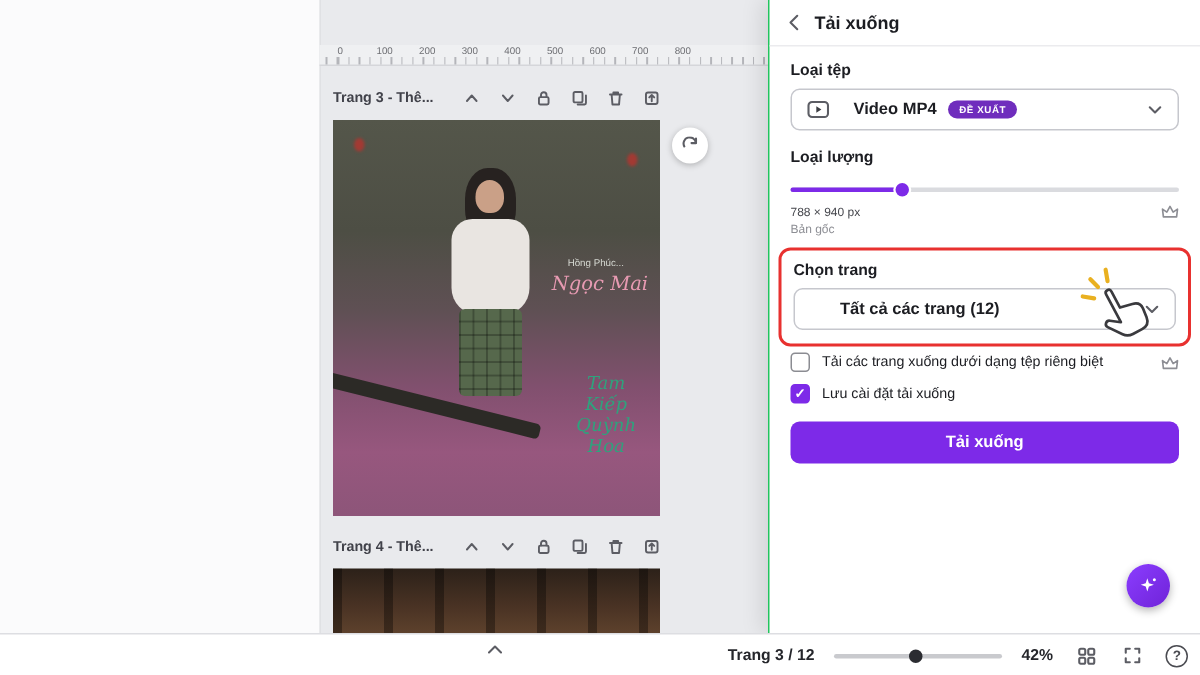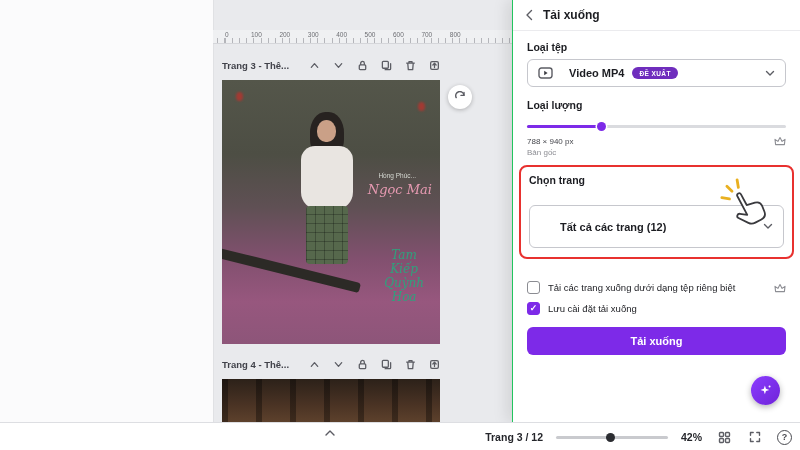--- a/index.html
+++ b/index.html
@@ -72,24 +72,24 @@
   .q-slider { position:relative; margin-top:10px; height:10px; cursor:pointer; }
   .q-slider .track { position:absolute; left:0; right:0; top:4px; height:2.5px; background:#dadbdf; border-radius:2px; }
   .q-slider .fill { position:absolute; left:0; width:27%; top:4px; height:2.5px; background:#7d2ae8; border-radius:2px; }
   .q-slider .thumb { position:absolute; left:27%; top:.5px; width:9.5px; height:9.5px; background:#7d2ae8; border-radius:50%; box-shadow:0 0 0 1.5px #fff; }
   .size-row { margin-top:5px; display:flex; align-items:center; }
   .size-text { font-size:8px; color:#45464c; }
   .size-row .crown { margin-left:auto; }
   .note-text { font-size:8px; color:#8d8e94; margin-top:2px; }
 
   .highlight-box { margin:8px -8px 0; border:2.5px solid #e8312f; border-radius:8px; padding:7px 8px 9px; }
-  .pages-select { margin-top:19px; height:43px; border:1px solid #c6c7cd; border-radius:6px; display:flex; align-items:center; padding:0 10px 0 16px; cursor:pointer; background:#fff; }
+  .pages-select { margin-top:6px; height:28px; border:1px solid #c6c7cd; border-radius:6px; display:flex; align-items:center; padding:0 10px 0 16px; cursor:pointer; background:#fff; }
   .pages-select .select-value { margin-left:14px; font-weight:normal; font-weight:bold; }
 
-  .opt-row { margin-top:22px; display:flex; align-items:center; gap:8px; }
+  .opt-row { margin-top:4px; display:flex; align-items:center; gap:8px; }
   .checkbox { width:13px; height:13px; border:1.5px solid #8b8c92; border-radius:3px; flex:0 0 auto; cursor:pointer; display:flex; align-items:center; justify-content:center; background:#fff; }
   .checkbox.checked { background:#7d2ae8; border-color:#7d2ae8; }
   .checkbox.checked::after { content:"✓"; color:#fff; font-size:9px; font-weight:bold; line-height:1; }
   .opt-label { font-size:9.5px; color:#1c1d22; white-space:nowrap; overflow:hidden; text-overflow:ellipsis; flex:1; }
   .opt-row .crown { margin-left:auto; flex:0 0 auto; }
 
   .download-btn { margin-top:12px; width:100%; height:28px; background:#7d2ae8; border:none; border-radius:6px;
     color:#fff; font-family:inherit; font-size:11px; font-weight:bold; cursor:pointer; }
 
   .magic-fab { position:absolute; left:751px; top:376px; width:29px; height:29px; border-radius:50%; z-index:15;

